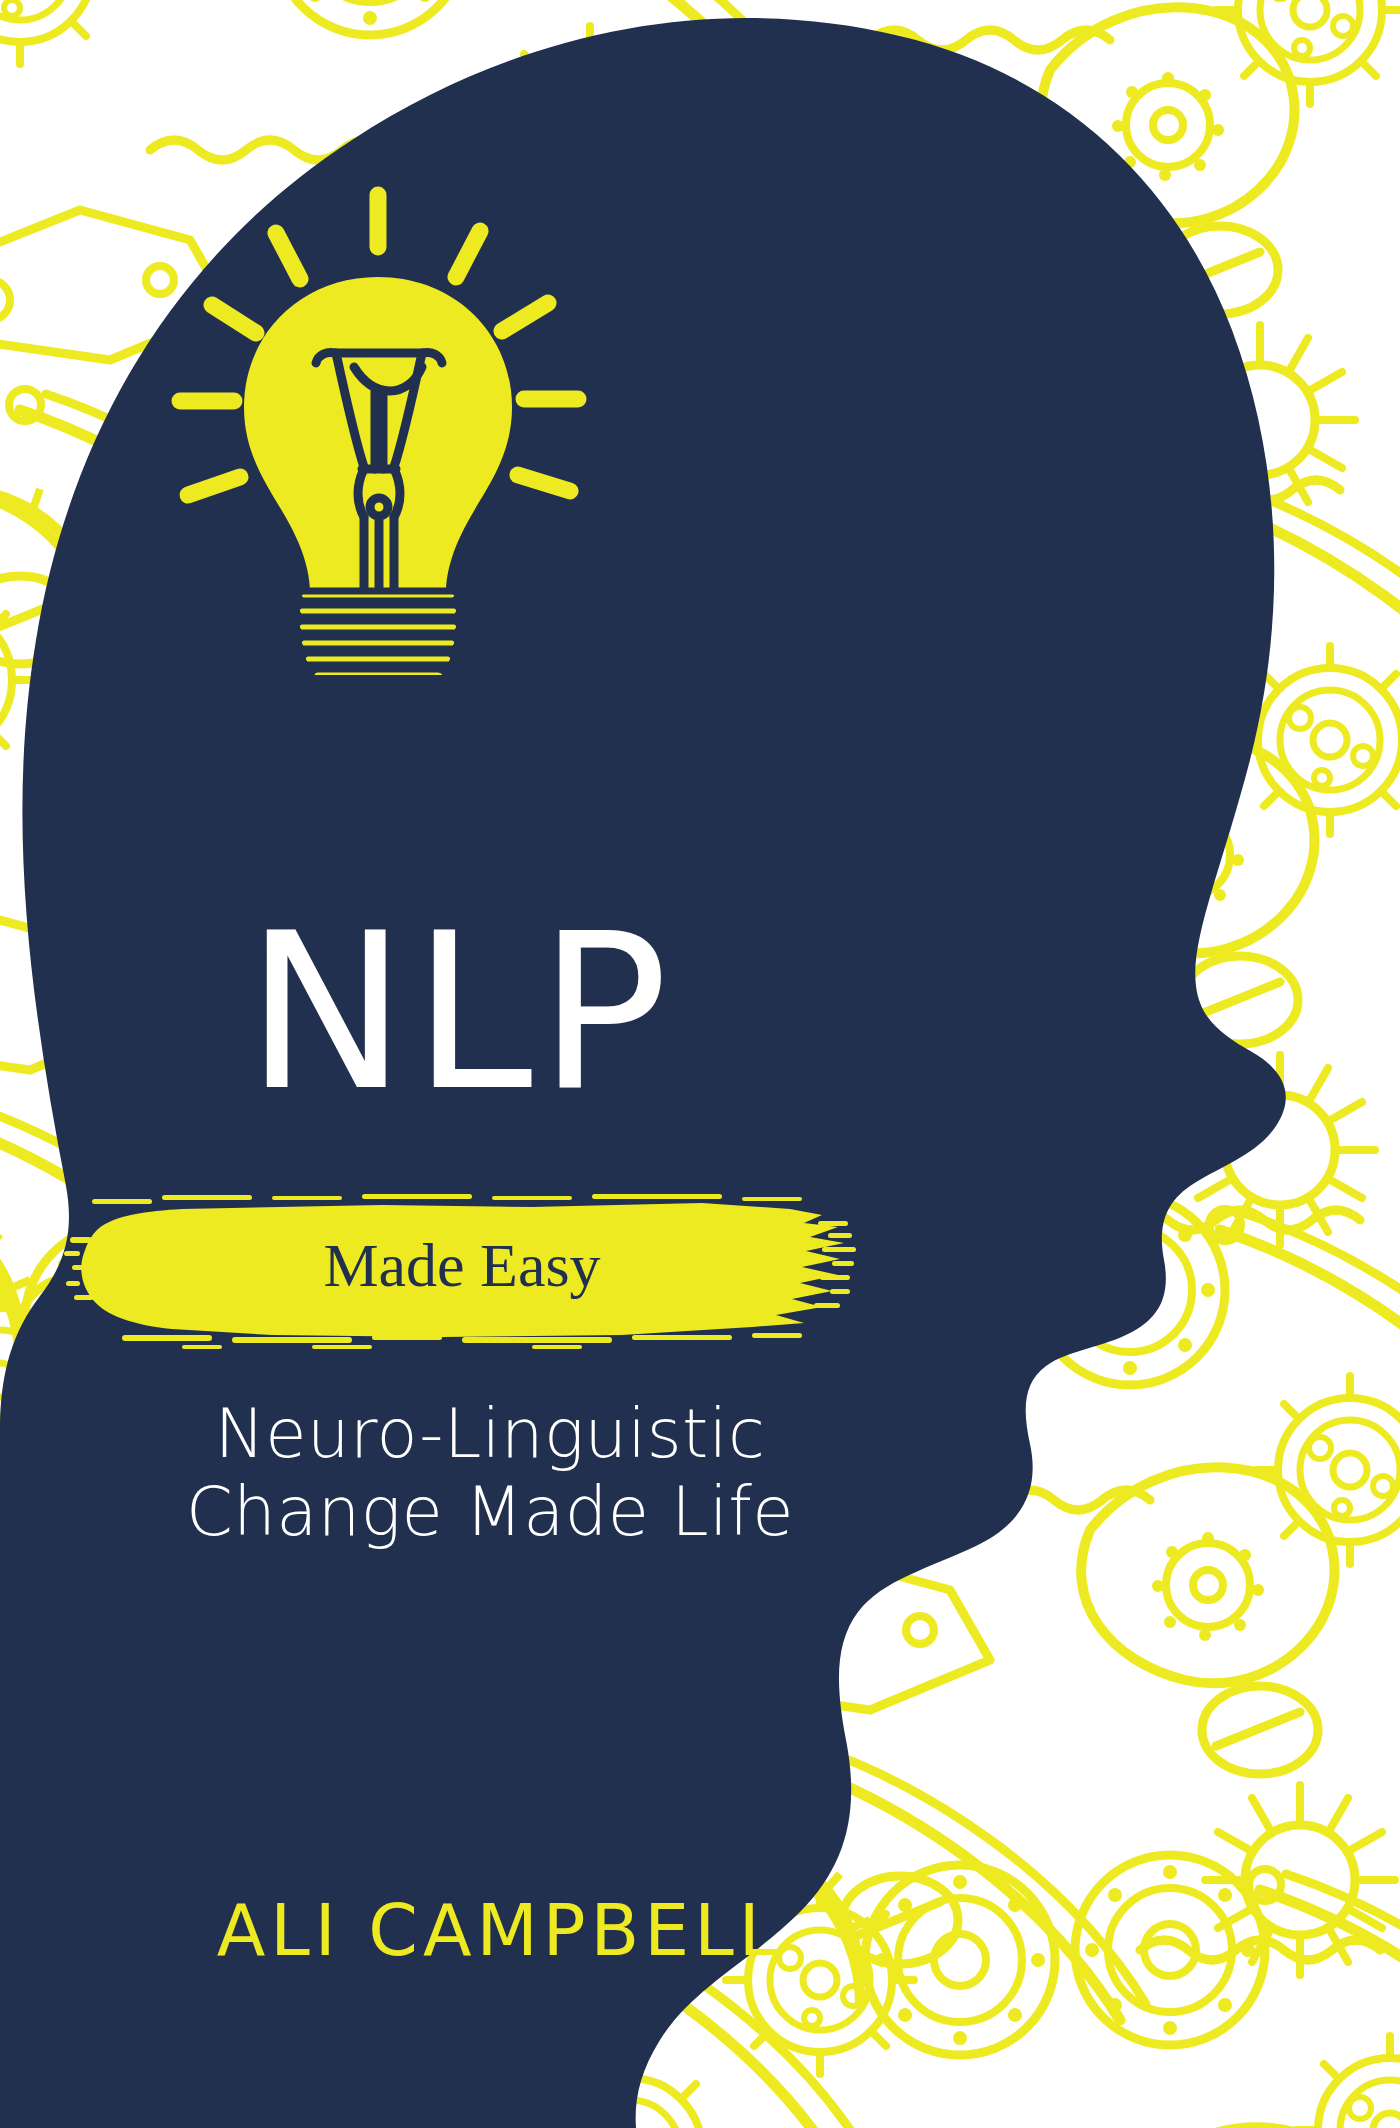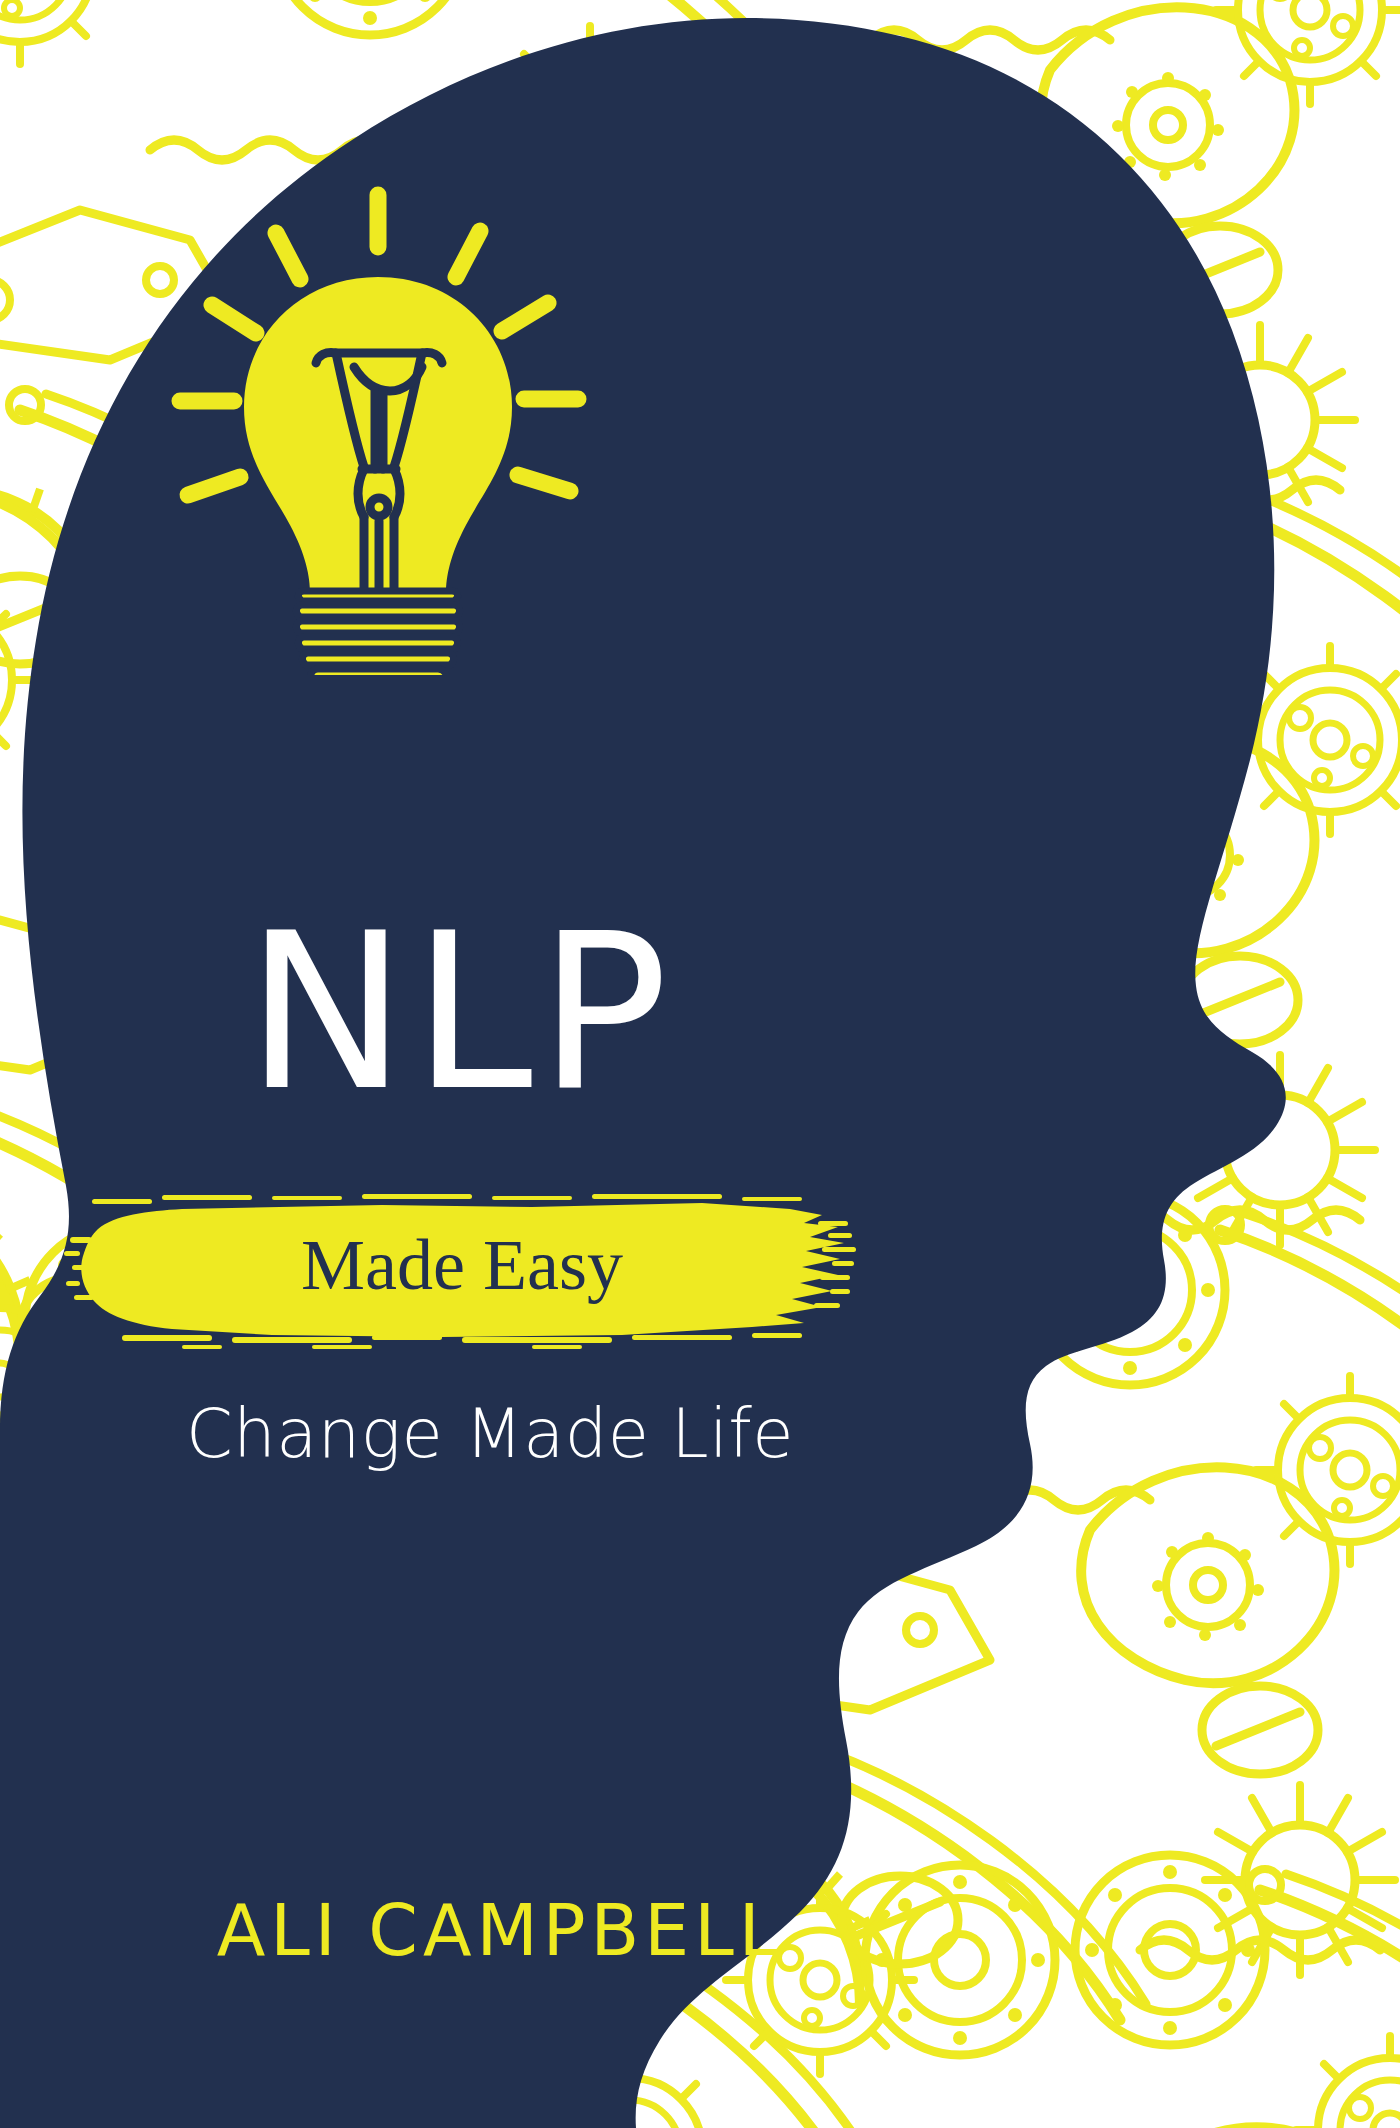--- a/index.html
+++ b/index.html
@@ -89,21 +89,21 @@
     position: absolute;
     left: 0;
     top: 0;
     width: 800px;
     height: 165px;
     display: flex;
     align-items: center;
     justify-content: center;
     color: #22304f;
     font-family: "Liberation Serif", serif;
-    font-size: 72px;
+    font-size: 62px;
     line-height: 1;
     padding-bottom: 6px;
     box-sizing: border-box;
     white-space: nowrap;
   }
 
   
   #subtitle-block {
     position: absolute;
     left: 60px;
@@ -412,19 +412,20 @@
           <rect x="690" y="148" width="50" height="5" rx="2.5"></rect>
           <rect x="120" y="160" width="40" height="4" rx="2"></rect>
           <rect x="250" y="160" width="60" height="4" rx="2"></rect>
           <rect x="470" y="160" width="50" height="4" rx="2"></rect>
         </g>
       </svg>
       <div class="title-sub-banner">Made Easy</div>
     </div>
 
     <div id="subtitle-block">
+      <span class="sub-line">Neuro-Linguistic</span>
       <span class="sub-line">Change Made Life</span>
     </div>
 
     <div id="author-name">ALI CAMPBELL</div>
 
   </div>
 </div>
 
 </body></html>

